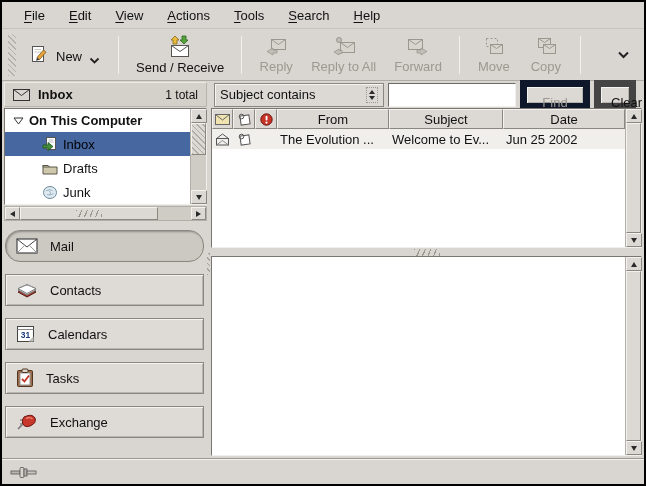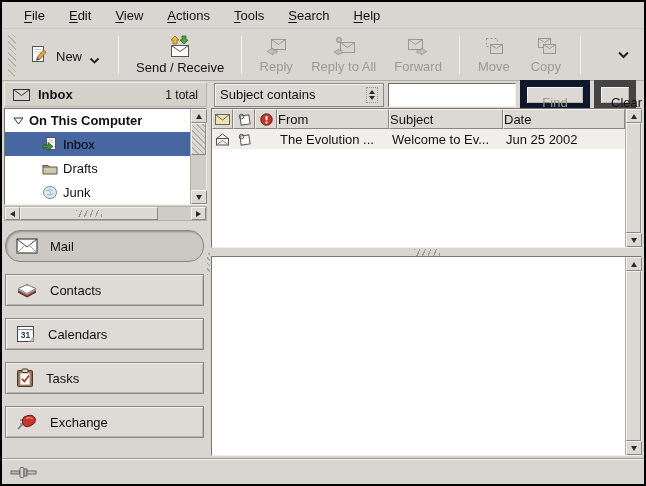--- a/index.html
+++ b/index.html
@@ -97,21 +97,21 @@
     border:7px solid #0f172a;box-shadow:inset 1px 1px 0 #f6f4f1, inset -1px -1px 0 #b8b5af;}
   .push-btn.disabled{color:#9c9990;}
   .push-btn.strong{border-color:#444;}
 
   
   .mlist{height:140px;flex:0 0 auto;background:#fff;display:flex;
     border:1px solid #7a7772;border-right-color:#f0eeea;border-bottom-color:#f0eeea;}
   .mlist-cols{flex:1;display:flex;flex-direction:column;min-width:0;}
   .ml-header{height:20px;display:flex;flex:0 0 auto;}
   .ml-hcell{background:#dcd9d4;border:1px solid #8a8780;border-top-color:#f4f2ef;border-left-color:#f4f2ef;
-    display:flex;align-items:center;justify-content:flex-start;font-size:13px;overflow:hidden;}
+    display:flex;align-items:center;justify-content:center;font-size:13px;overflow:hidden;}
   .ml-row{height:20px;display:flex;background:#f1efec;align-items:center;flex:0 0 auto;}
   .ml-cell{display:flex;align-items:center;padding:0 3px;overflow:hidden;white-space:nowrap;}
   .c-ico1{width:21px;flex:0 0 auto;justify-content:center;}
   .c-ico2{width:22px;flex:0 0 auto;justify-content:center;}
   .c-ico3{width:22px;flex:0 0 auto;justify-content:center;}
   .c-from{width:112px;flex:0 0 auto;}
   .c-subj{width:114px;flex:0 0 auto;}
   .c-date{flex:1;min-width:0;}
   .ml-filler{flex:1;background:#fff;}
 

